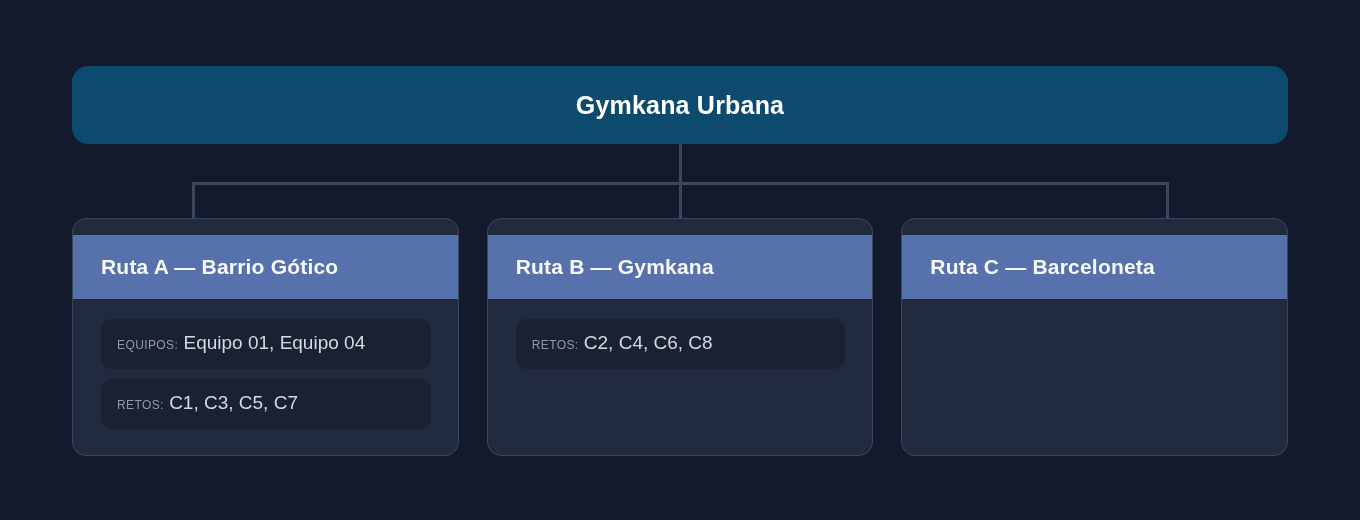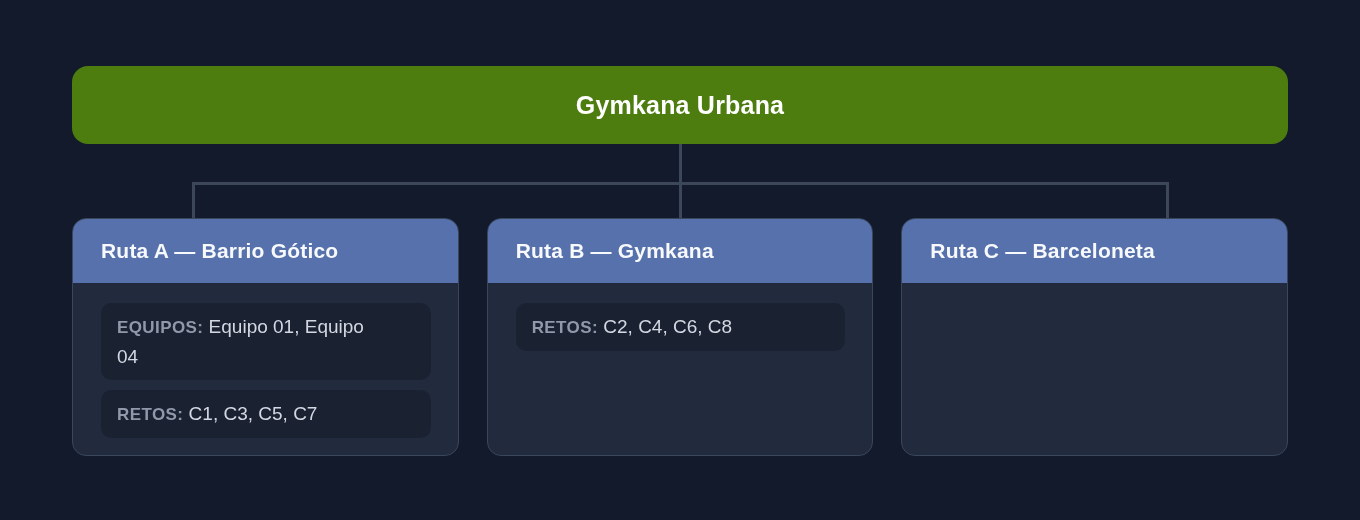--- a/index.html
+++ b/index.html
@@ -10,21 +10,21 @@
     position: relative;
     overflow: hidden;
   }
   .canvas { position: absolute; inset: 0; }
 
   
   .root-node {
     position: absolute;
     left: 72px; top: 66px;
     width: 1216px; height: 78px;
-    background: #4d7c0f;
+    background: #0c4a6e;
     border-radius: 16px;
     display: flex; align-items: center; justify-content: center;
   }
   .root-node .title {
     color: #ffffff;
     font-size: 25px;
     font-weight: bold;
     letter-spacing: 0.2px;
   }
 
@@ -54,20 +54,21 @@
     display: flex;
     flex-direction: column;
   }
   .card-header {
     height: 64px;
     flex: 0 0 64px;
     background: #5671ab;
     display: flex;
     align-items: center;
     padding: 0 28px;
+    margin-top: 16px;
   }
   .card-header .card-title {
     color: #f7f9fc;
     font-size: 21px;
     font-weight: bold;
     letter-spacing: 0.2px;
     white-space: nowrap;
   }
   .card-body {
     padding: 20px 27px 22px 28px;
@@ -79,22 +80,22 @@
     background: #1a2232;
     border-radius: 10px;
     padding: 9px 16px;
     font-size: 19px;
     line-height: 29px;
     color: #d4d8e2;
   }
   .info-box .info-text { max-width: 255px; }
   .info-label {
     color: #9098a9;
-    font-size: 17px;
-    font-weight: 700;
+    font-size: 12px;
+    font-weight: 400;
     letter-spacing: 0.4px;
   }
 </style>
 </head>
 <body>
 
 <div class="canvas">
 
   <div class="root-node">
     <span class="title">Gymkana Urbana</span>

